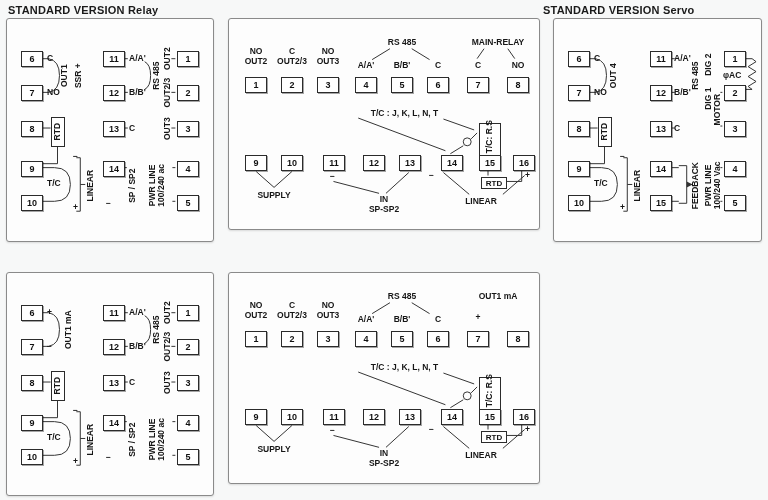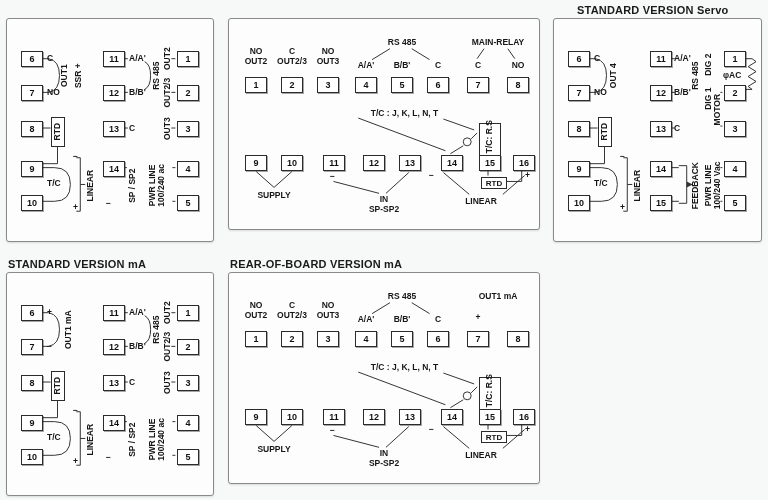--- a/index.html
+++ b/index.html
@@ -18,20 +18,21 @@
   .sboxlbl{display:flex;align-items:center;justify-content:center;font-size:8px;font-weight:bold;color:#111}
   .wires{position:absolute;left:0;top:0;width:100%;height:100%;pointer-events:none}
   .wires path,.wires circle{stroke:#333;stroke-width:1;fill:none}
   .wires .fill{fill:#333;stroke:none}
 </style>
 </head>
 <body>
 
 <div id="canvas">
 
+  <div class="ptitle" style="left:8px;top:4px">STANDARD VERSION Relay</div>
   <div class="panel" style="left:6px;top:18px;width:208px;height:224px">
     <svg class="wires" viewBox="0 0 208 224">
       <path d="M36 40 h6 q11 2 11 17 q0 15 -11 17 h-6"></path>
       <path d="M36 110 h8 M51 128 v18 h-15"></path>
       <path d="M36 150 h12 q16 0 16 17 q0 17 -16 17 h-12"></path>
       <path d="M74 140 v54 M74 140 h-4 M74 194 h-4 M74 167 h5"></path>
       <path d="M118 40 h4 M118 74 h4 M139 43 q6 3 6 14 q0 11 -6 14"></path>
       <path d="M118 110 h4 M118 150 h3"></path>
       <path d="M170 40 h-4 M170 74 h-4 M170 110 h-4 M170 150 h-3 M170 184 h-3"></path>
     </svg>
@@ -119,21 +120,21 @@
     <div class="lbl ctr" style="left:17px;top:172px;width:56px">SUPPLY</div>
     <div class="lbl" style="left:101px;top:153px">−</div>
     <div class="lbl ctr" style="left:125px;top:176px;width:60px">IN
 SP-SP2</div>
     <div class="lbl" style="left:200px;top:152px">−</div>
     <div class="lbl" style="left:296px;top:152px">+</div>
     <div class="sbox sboxlbl" style="left:252px;top:158px;width:26px;height:12px">RTD</div>
     <div class="lbl ctr" style="left:227px;top:178px;width:50px">LINEAR</div>
   </div>
 
-  <div class="ptitle" style="left:577px;top:4px">STANDARD VERSION Servo</div>
+  <div class="ptitle" style="left:543px;top:4px">STANDARD VERSION Servo</div>
   <div class="panel" style="left:553px;top:18px;width:209px;height:224px">
     <svg class="wires" viewBox="0 0 209 224">
       <path d="M36 40 h6 q11 2 11 17 q0 15 -11 17 h-6"></path>
       <path d="M36 110 h8 M51 128 v18 h-15"></path>
       <path d="M36 150 h12 q16 0 16 17 q0 17 -16 17 h-12"></path>
       <path d="M74 140 v54 M74 140 h-4 M74 194 h-4 M74 167 h5"></path>
       <path d="M118 40 h4 M118 74 h4"></path>
       <path d="M118 110 h4 M170 74 h-2 M170 108 h-2 M170 150 h-2 M170 184 h-2"></path>
       <path d="M192 40 h8 l4 3 -8 5 8 5 -8 5 8 5 -8 5 4 3 h-8"></path>
       <path d="M126 148 h8 v38 h-8 M118 150 h8 M118 184 h8 M140 167 h-5"></path>
@@ -169,21 +170,20 @@
     <div class="lbl" style="left:120px;top:105px">C</div>
     <div class="vlbl" style="left:141px;top:41px;width:28px">DIG 2</div>
     <div class="vlbl" style="left:141px;top:75px;width:28px">DIG 1</div>
     <div class="vlbl" style="left:146px;top:86px;width:36px">MOTOR</div>
     <div class="lbl" style="left:169px;top:52px">φAC</div>
     <div class="vlbl" style="left:115px;top:162px;width:54px">FEEDBACK</div>
     <div class="vlbl" style="left:130px;top:157px;width:58px">PWR LINE
 100/240 Vac</div>
   </div>
 
-  <div class="ptitle" style="left:8px;top:258px">STANDARD VERSION mA</div>
   <div class="panel" style="left:6px;top:272px;width:208px;height:224px">
     <svg class="wires" viewBox="0 0 208 224">
       <path d="M36 40 h6 q11 2 11 17 q0 15 -11 17 h-6"></path>
       <path d="M36 110 h8 M51 128 v18 h-15"></path>
       <path d="M36 150 h12 q16 0 16 17 q0 17 -16 17 h-12"></path>
       <path d="M74 140 v54 M74 140 h-4 M74 194 h-4 M74 167 h5"></path>
       <path d="M118 40 h4 M118 74 h4 M139 43 q6 3 6 14 q0 11 -6 14"></path>
       <path d="M118 110 h4 M118 150 h3"></path>
       <path d="M170 40 h-4 M170 74 h-4 M170 110 h-4 M170 150 h-3 M170 184 h-3"></path>
     </svg>
@@ -216,21 +216,20 @@
     <div class="lbl" style="left:122px;top:105px">C</div>
     <div class="lbl" style="left:99px;top:180px">−</div>
     <div class="vlbl" style="left:99px;top:162px;width:54px">SP / SP2</div>
     <div class="vlbl" style="left:122px;top:157px;width:56px">PWR LINE
 100/240 ac</div>
     <div class="vlbl" style="left:146px;top:35px;width:30px">OUT2</div>
     <div class="vlbl" style="left:143px;top:69px;width:36px">OUT2/3</div>
     <div class="vlbl" style="left:146px;top:105px;width:30px">OUT3</div>
   </div>
 
-  <div class="ptitle" style="left:230px;top:258px">REAR-OF-BOARD VERSION mA</div>
   <div class="panel" style="left:228px;top:272px;width:312px;height:212px">
     <svg class="wires" viewBox="0 0 312 212">
       <path d="M162 30 L144 41 M184 30 L202 41"></path>
       <path d="M130 100 L218 133 M216 101 L247 112"></path>
       <path d="M223 136 L236 128 M244 121 L250 115"></path>
         <circle cx="240" cy="124" r="4"></circle>
       <path d="M27 154 L45 170 M63 154 L45 170"></path>
       <path d="M105 164 L151 176 M181 155 L158 176"></path>
       <path d="M261 152 v6 M278 164 h17 v-12"></path>
       <path d="M216 155 L242 177 M298 158 L276 177"></path>

